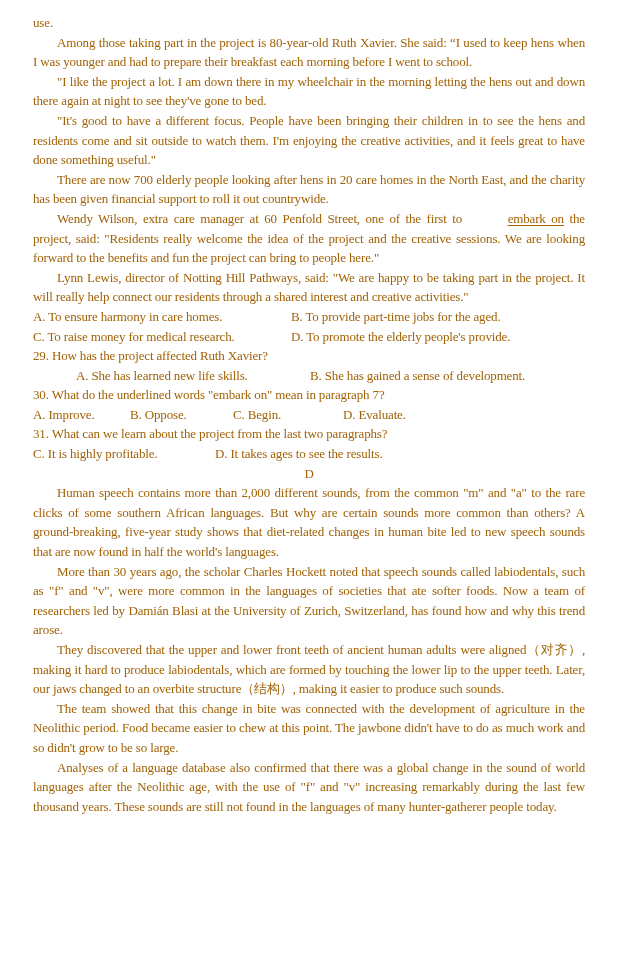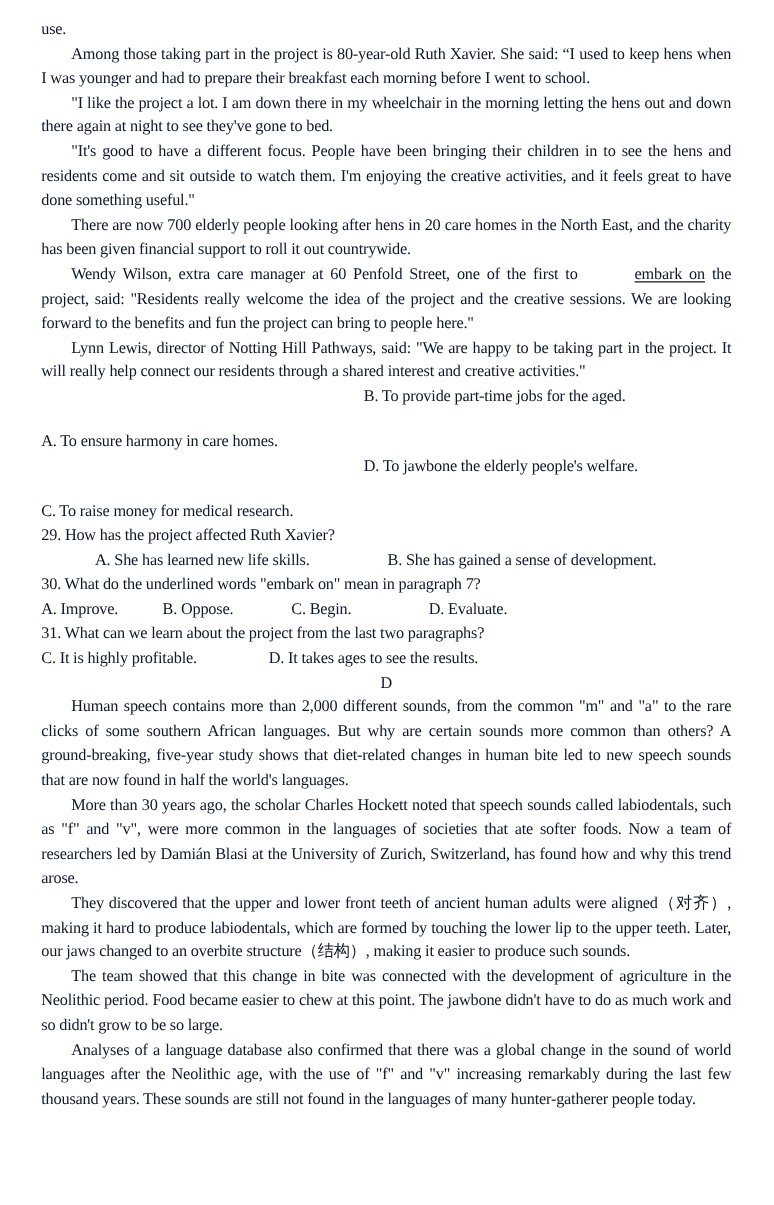--- a/index.html
+++ b/index.html
@@ -11,21 +11,21 @@
   .page {
     position: relative;
     width: 619px;
     height: 964px;
     overflow: hidden;
     background: #ffffff;
     font-family: "Liberation Serif", "DejaVu Serif", serif;
     font-size: 13px;
     line-height: 19.6px;
     letter-spacing: -0.15px;
-    color: #0f172a;
+    color: #a16207;
     padding: 13px 34px 0 33px;
   }
   p { margin: 0; }
   .para {
     text-align: justify;
     text-indent: 24px;
   }
   .plain {
     text-indent: 0;
     text-align: left;
@@ -38,21 +38,21 @@
     text-decoration: underline;
     text-underline-offset: 2px;
     margin-left: 40px;
   }
   .optrow {
     display: flex;
     text-align: left;
     text-indent: 0;
   }
   .optrow span { white-space: nowrap; }
-  .ow258 { flex: 0 0 258px; margin-top: 36px; }
+  .ow258 { flex: 0 0 258px; }
   .ow234 { flex: 0 0 234px; margin-left: 43px; }
   .ow182 { flex: 0 0 182px; }
   .ow97  { flex: 0 0 97px; }
   .ow103 { flex: 0 0 103px; }
   .ow110 { flex: 0 0 110px; }
 </style>
 </head>
 <body>
 
 <div class="page">
@@ -65,21 +65,21 @@
   <p class="para">There are now 700 elderly people looking after hens in 20 care homes in the North East, and the charity has been given financial support to roll it out countrywide.</p>
   <p class="para"><span>Wendy Wilson, extra care manager at 60 Penfold Street, one of the first to </span><span class="underline">embark on</span><span> the project, said: "Residents really welcome the idea of the project and the creative sessions. We are looking forward to the benefits and fun the project can bring to people here."</span></p>
   <p class="para">Lynn Lewis, director of Notting Hill Pathways, said: "We are happy to be taking part in the project. It will really help connect our residents through a shared interest and creative activities."</p>
 
   <p class="para optrow">
     <span class="ow258">A. To ensure harmony in care homes.</span>
     <span>B. To provide part-time jobs for the aged.</span>
   </p>
   <p class="para optrow">
     <span class="ow258">C. To raise money for medical research.</span>
-    <span>D. To jawbone the elderly people's welfare.</span>
+    <span>D. To promote the elderly people's provide.</span>
   </p>
 
   <p class="para plain">29. How has the project affected Ruth Xavier?</p>
   <p class="para optrow">
     <span class="ow234">A. She has learned new life skills.</span>
     <span>B. She has gained a sense of development.</span>
   </p>
 
   <p class="para plain">30. What do the underlined words "embark on" mean in paragraph 7?</p>
   <p class="para optrow">

